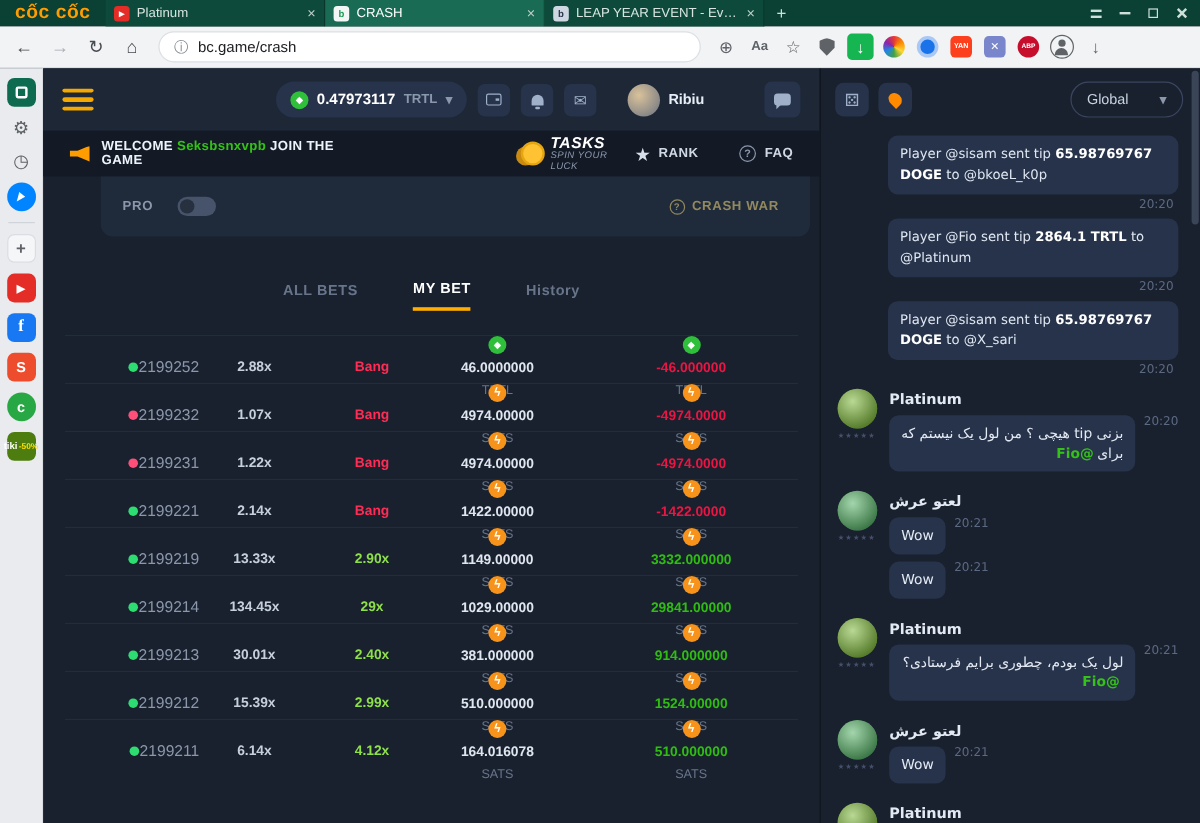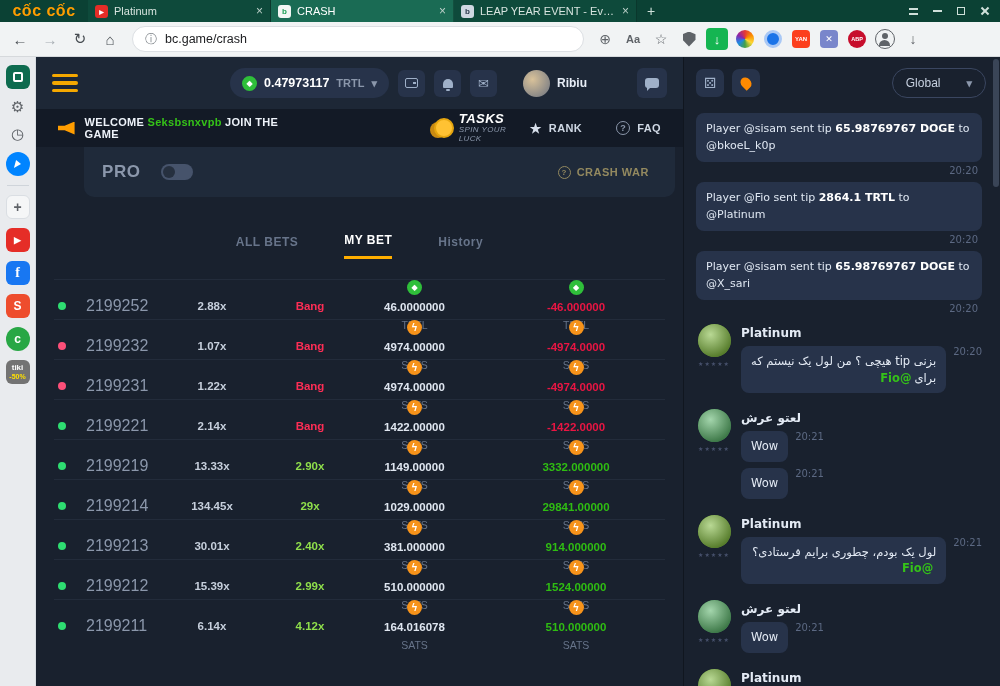--- a/index.html
+++ b/index.html
@@ -52,21 +52,21 @@
   .sq.panel { background:#0e6b4f; } .sq.panel span{ width:10px;height:10px;border:2px solid #fff;border-radius:2px;}
   .gicon { color:#5f6368; font-size:15px; }
   .sq.msgr { background:#0084ff; border-radius:50%; }
   .sq.msgr span { width:0;height:0;border-left:6px solid #fff;border-top:4px solid transparent;border-bottom:4px solid transparent; transform:skewX(-15deg);}
   .sdiv { width:22px; height:1px; background:#cfd4da; }
   .sq.plus { background:#f5f6f7; color:#5f6368; border:1px solid #dadee3; font-size:14px; }
   .sq.yt { background:#e52d27; font-size:9px; }
   .sq.fb { background:#1877f2; font-size:14px; font-family:"Liberation Serif",serif; }
   .sq.shopee { background:#ee4d2d; font-size:12px; }
   .sq.cc { background:#28a745; border-radius:50%; font-size:12px; }
-  .sq.tiki { background:#737373; flex-direction:column; font-size:8px; line-height:1; gap:1px; }
+  .sq.tiki { background:#4d7c0f; flex-direction:row; font-size:8px; line-height:1; gap:1px; }
   .sq.tiki .t2 { color:#ffe000; font-size:7px; font-weight:bold; }
 
   
   .site { position:absolute; left:36px; top:57px; right:0; bottom:0; display:flex; background:#19212e; }
   .main { flex:1; min-width:0; display:flex; flex-direction:column; }
 
   .mhead { height:52px; background:#1d2736; display:flex; align-items:center; padding:11px 16px; flex:none; }
   .burger { width:26px; display:flex; flex-direction:column; gap:4px; }
   .burger span { height:3.5px; border-radius:2px; background:#f5a800; }
   .balance { margin-left:152px; height:30px; background:#27334a; border-radius:16px; display:flex; align-items:center; gap:7px; padding:0 12px; }
@@ -97,55 +97,55 @@
   .coinstack::after { content:""; position:absolute; left:4px; top:0; width:16px; height:16px; border-radius:50%; background:#ffc233; border:2px solid #e6a60f; }
   .taskstxt { display:flex; flex-direction:column; line-height:1.1; }
   .t1 { color:#fff; font-size:13px; font-weight:bold; font-style:italic; letter-spacing:.5px; }
   .t2g { color:#8b97ab; font-size:8px; font-style:italic; letter-spacing:.4px; }
   .bangrp { display:flex; align-items:center; gap:7px; margin-left:auto; color:#cfd8e4; font-size:11px; font-weight:bold; letter-spacing:.4px; }
   .bangrp + .bangrp { margin-left:34px; }
   .rankstar { color:#d7dfeb; font-size:13px; }
   .qcirc { width:14px; height:14px; border-radius:50%; border:1.5px solid #8b97ab; color:#8b97ab; font-size:9px; font-weight:bold; display:flex; align-items:center; justify-content:center; }
 
   .gamecard { margin:0 8px 0 48px; height:50px; background:#1f2a3a; border-radius:0 0 10px 10px; display:flex; align-items:center; padding:0 18px; flex:none; }
-  .prolabel { color:#8b97ab; font-size:17px; font-weight:bold; letter-spacing:.6px; margin-right:20px; }
+  .prolabel { color:#8b97ab; font-size:11px; font-weight:bold; letter-spacing:.6px; margin-right:20px; }
   .toggle { width:32px; height:16px; border-radius:9px; background:#46536b; position:relative; }
   .toggle .knob { position:absolute; left:2px; top:2px; width:12px; height:12px; border-radius:50%; background:#26303f; }
   .crashwar { margin-left:auto; height:26px; display:flex; align-items:center; gap:6px; background:#26314200; padding:0 8px; color:#93895f; font-size:11px; font-weight:bold; letter-spacing:.5px; }
   .cwq { width:13px; height:13px; border-radius:50%; border:1.5px solid #93895f; font-size:8px; display:flex; align-items:center; justify-content:center; }
 
   .bettabs { display:flex; justify-content:center; gap:46px; margin-top:36px; flex:none; }
   .btab { font-size:12px; font-weight:bold; color:#67748a; letter-spacing:.5px; padding-bottom:9px; }
   .btab.active { color:#fff; border-bottom:3px solid #ffae00; }
 
   .table { margin:20px 18px 0 18px; flex:1; overflow:hidden; }
   .thead,.trow { display:grid; grid-template-columns:112px 92px 104px 1fr 178px; align-items:center; }
   .thead { height:38px; color:#5f6b80; font-size:10px; font-weight:bold; letter-spacing:.6px; }
   .trow { height:40px; border-top:1px solid #232c3b; }
   .h-id { padding-left:4px; } .h-res,.h-pay { text-align:center; }
   .h-amt { text-align:right; padding-right:58px; } .h-pft { text-align:right; padding-right:4px; }
-  .c-id { display:flex; align-items:center; gap:20px; padding-left:4px; color:#8b97ab; font-size:16px; }
+  .c-id { display:flex; align-items:center; gap:0; padding-left:4px; color:#8b97ab; font-size:13px;justify-content:flex-end; }
   .dot { width:8px; height:8px; border-radius:50%; flex:none; }
   .c-res { text-align:center; color:#c6cfdc; font-size:11.5px; font-weight:bold; }
   .c-pay { text-align:center; font-size:11.5px; font-weight:bold; }
   .c-pay.loss { color:#fd2d55; } .c-pay.win { color:#8fdf4b; }
   .c-amt,.c-pft { display:flex; align-items:center; justify-content:flex-end; gap:6px; font-size:11.5px;flex-direction:column; }
   .c-amt { padding-right:20px; }
   .num { color:#dfe6f0; font-weight:bold; }
   .num.neg { color:#ea1543; } .num.pos { color:#2fbd12; }
   .code { color:#67748a; font-size:10.5px; }
 
   
   .chat { width:317px; flex:none; background:#19212e; border-left:1px solid #10161f; display:flex; flex-direction:column; position:relative; }
   .chead { height:52px; display:flex; align-items:center; padding:0 14px 0 12px; gap:8px; flex:none; }
   .chtab { width:28px; height:28px; border-radius:7px; background:#27334a; display:flex; align-items:center; justify-content:center; color:#9fb0c8; font-size:14px; }
   .flame { width:10px; height:12px; background:#ff8a00; border-radius:50% 50% 50% 0; transform:rotate(-45deg); }
   .global { margin-left:auto; height:30px; border:1px solid #3a4660; border-radius:16px; display:flex; align-items:center; gap:26px; padding:0 13px; color:#c7d1e0; font-size:12px; }
   .cbody { flex:1; overflow:hidden; padding:4px 18px 0 12px; font-family:"DejaVu Sans","Liberation Sans",sans-serif; }
-  .tip { background:#27334a; border-radius:8px; padding:8px 10px; color:#dfe7f2; font-size:11px; line-height:1.5; }
+  .tip { background:#27334a; border-radius:8px; padding:8px 10px; color:#dfe7f2; font-size:11px; line-height:1.5;margin-left:44px; }
   .tip b { color:#fff; }
   .ttime { color:#5c6983; font-size:10px; text-align:right; margin:3px 4px 6px 0; }
   .umsg { display:flex; gap:9px; margin:10px 0 4px 0; }
   .avcol { display:flex; flex-direction:column; align-items:center; gap:3px; width:36px; flex:none; }
   .uavatar { width:33px; height:33px; border-radius:50%; position:relative; overflow:hidden; }
   .uavatar::after { content:""; position:absolute; inset:0; background:radial-gradient(circle at 38% 32%, rgba(255,255,255,.45), rgba(0,0,0,.35) 78%); border-radius:50%; }
   .ustars { color:#46506b; font-size:6px; letter-spacing:1px; }
   .ucontent { flex:1; min-width:0; }
   .uname { color:#e3eaf4; font-size:12px; font-weight:bold; margin:2px 0 6px 0; }
   .brow { display:flex; align-items:flex-start; gap:7px; margin-bottom:6px; }

